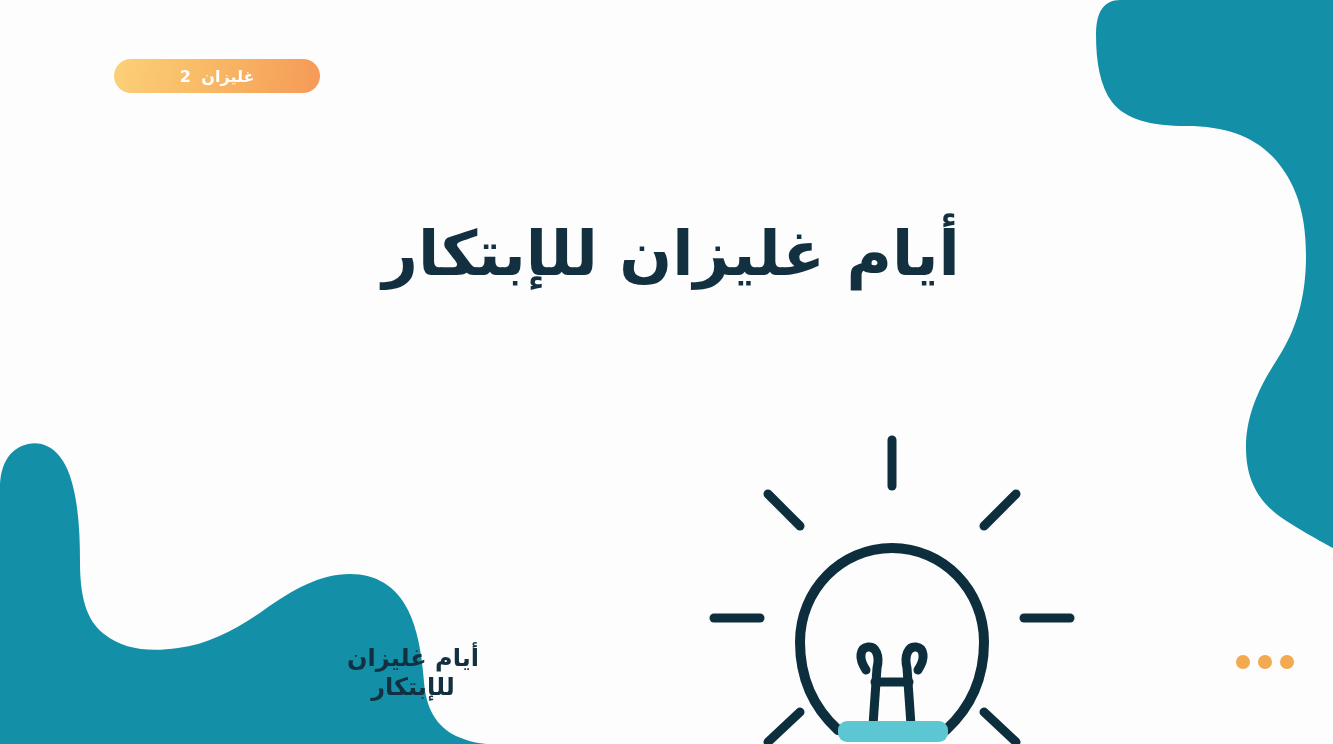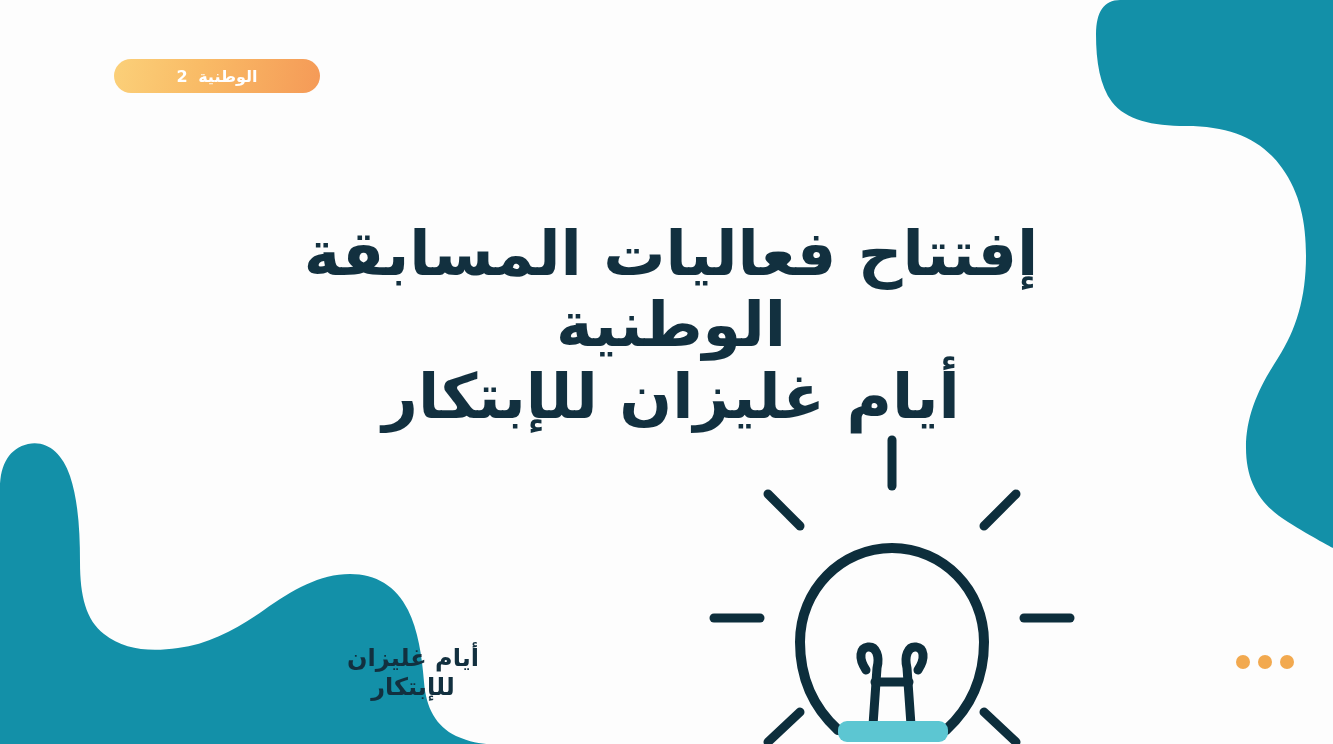--- a/index.html
+++ b/index.html
@@ -139,26 +139,25 @@
              C124,650 150,652 178,648
              C210,644 238,628 264,610
              C292,590 320,574 350,574
              C376,574 396,586 408,610
              C418,630 422,656 424,682
              C426,708 436,726 456,736
              C470,742 480,744 490,744 Z"></path>
   </svg>
 
   <div class="badge">
-    <span class="badge-label">الوطنية</span>
+    <span class="badge-label">غليزان</span>
     <span class="badge-number">2</span>
   </div>
 
   <h1 class="title">
-    <span class="title-line">إفتتاح فعاليات المسابقة الوطنية</span>
     <span class="title-line">أيام غليزان للإبتكار</span>
   </h1>
 
   <div class="footer-brand">أيام غليزان للإبتكار</div>
 
   <div class="dots">
     <span class="dot"></span>
     <span class="dot"></span>
     <span class="dot"></span>
   </div>

